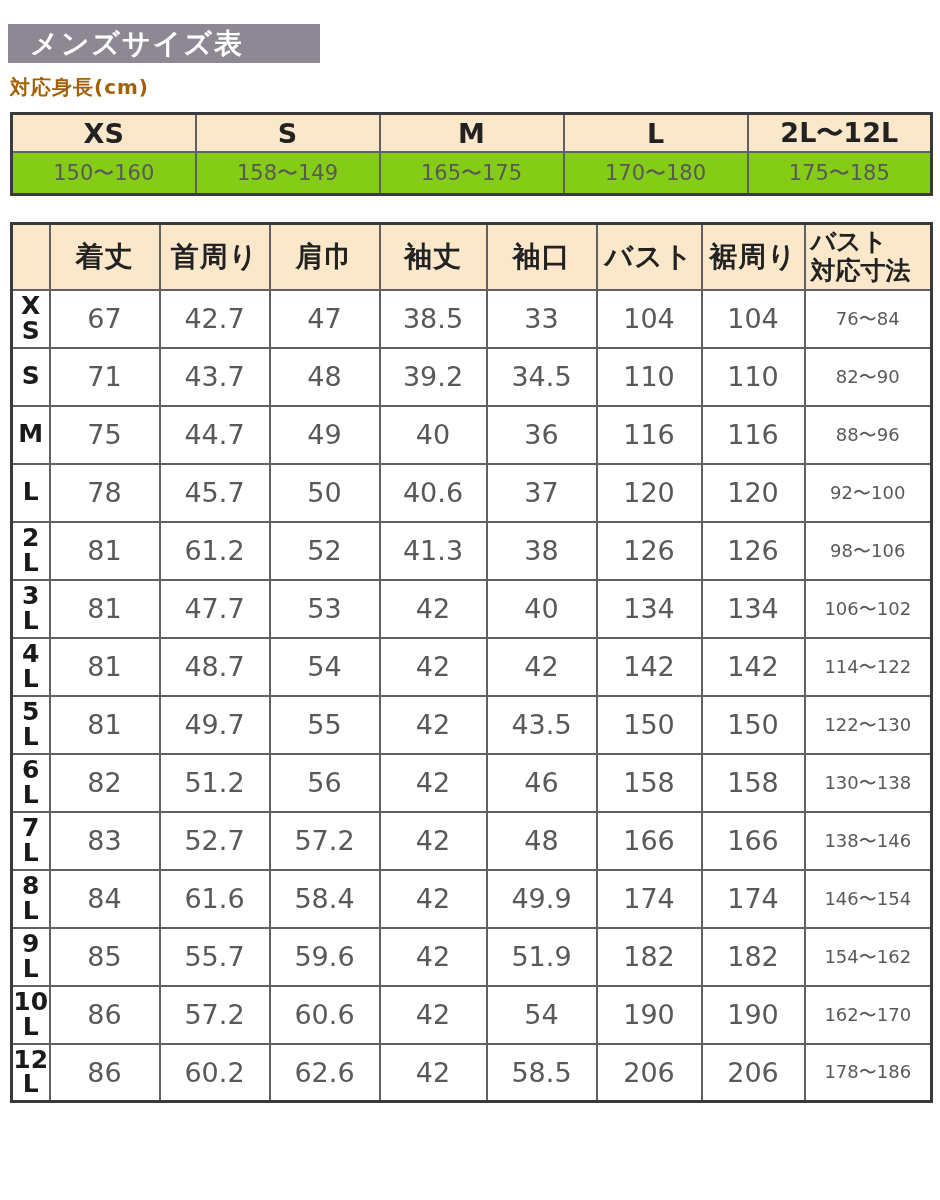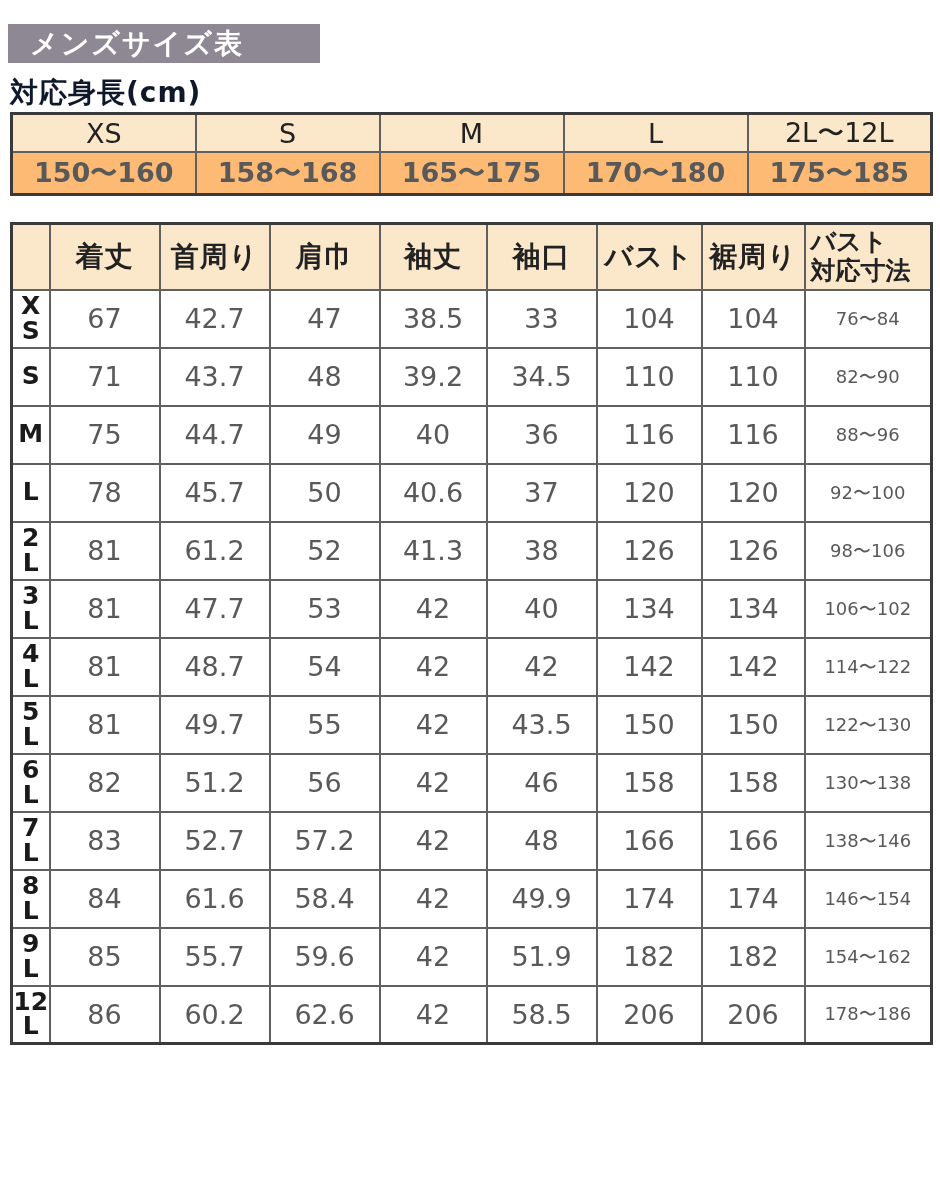--- a/index.html
+++ b/index.html
@@ -31,23 +31,23 @@
     color: #ffffff;
     font-size: 28px;
     font-weight: bold;
     line-height: 39px;
     padding-left: 22px;
     letter-spacing: 2px;
   }
   .subtitle {
     position: absolute;
     left: 10px; top: 74px;
-    font-size: 28px;
+    font-size: 20px;
     font-weight: bold;
-    color: #0f172a;
+    color: #a16207;
     letter-spacing: 1px;
   }
   table {
     border-collapse: collapse;
     table-layout: fixed;
     position: absolute;
     left: 10px;
     width: 920px;
     border: 3px solid var(--outer);
   }
@@ -57,29 +57,28 @@
     vertical-align: middle;
     padding: 0;
     overflow: hidden;
   }
   
   .height-table { top: 112px; }
   .height-table th {
     background: var(--header-bg);
     color: var(--header-text);
     font-size: 27px;
-    font-weight: 400;
+    font-weight: 700;
     height: 36px;
   }
   .height-table td {
-    background: #fdba74;
+    background: #84cc16;
     color: var(--value-text);
-    font-size: 27px;
+    font-size: 21px;
     height: 42px;
-    font-weight: bold;
   }
   
   .size-table { top: 222px; }
   .size-table thead th {
     background: var(--header-bg);
     color: var(--header-text);
     font-size: 28px;
     font-weight: 600;
     height: 66px;
     letter-spacing: 1px;
@@ -133,21 +132,21 @@
           <th>XS</th>
           <th>S</th>
           <th>M</th>
           <th>L</th>
           <th>2L〜12L</th>
         </tr>
     </thead>
     <tbody>
       <tr id="height-value-row">
           <td>150〜160</td>
-          <td>158〜168</td>
+          <td>158〜149</td>
           <td>165〜175</td>
           <td>170〜180</td>
           <td>175〜185</td>
         </tr>
     </tbody>
   </table>
 
   <table class="size-table">
     <colgroup>
       <col style="width:38px">
@@ -310,20 +309,32 @@
           <td>85</td>
           <td>55.7</td>
           <td>59.6</td>
           <td>42</td>
           <td>51.9</td>
           <td>182</td>
           <td>182</td>
           <td class="range-col">154〜162</td>
         </tr>
         <tr>
+          <th class="row-label" scope="row">10
+L</th>
+          <td>86</td>
+          <td>57.2</td>
+          <td>60.6</td>
+          <td>42</td>
+          <td>54</td>
+          <td>190</td>
+          <td>190</td>
+          <td class="range-col">162〜170</td>
+        </tr>
+        <tr>
           <th class="row-label" scope="row">12
 L</th>
           <td>86</td>
           <td>60.2</td>
           <td>62.6</td>
           <td>42</td>
           <td>58.5</td>
           <td>206</td>
           <td>206</td>
           <td class="range-col">178〜186</td>

